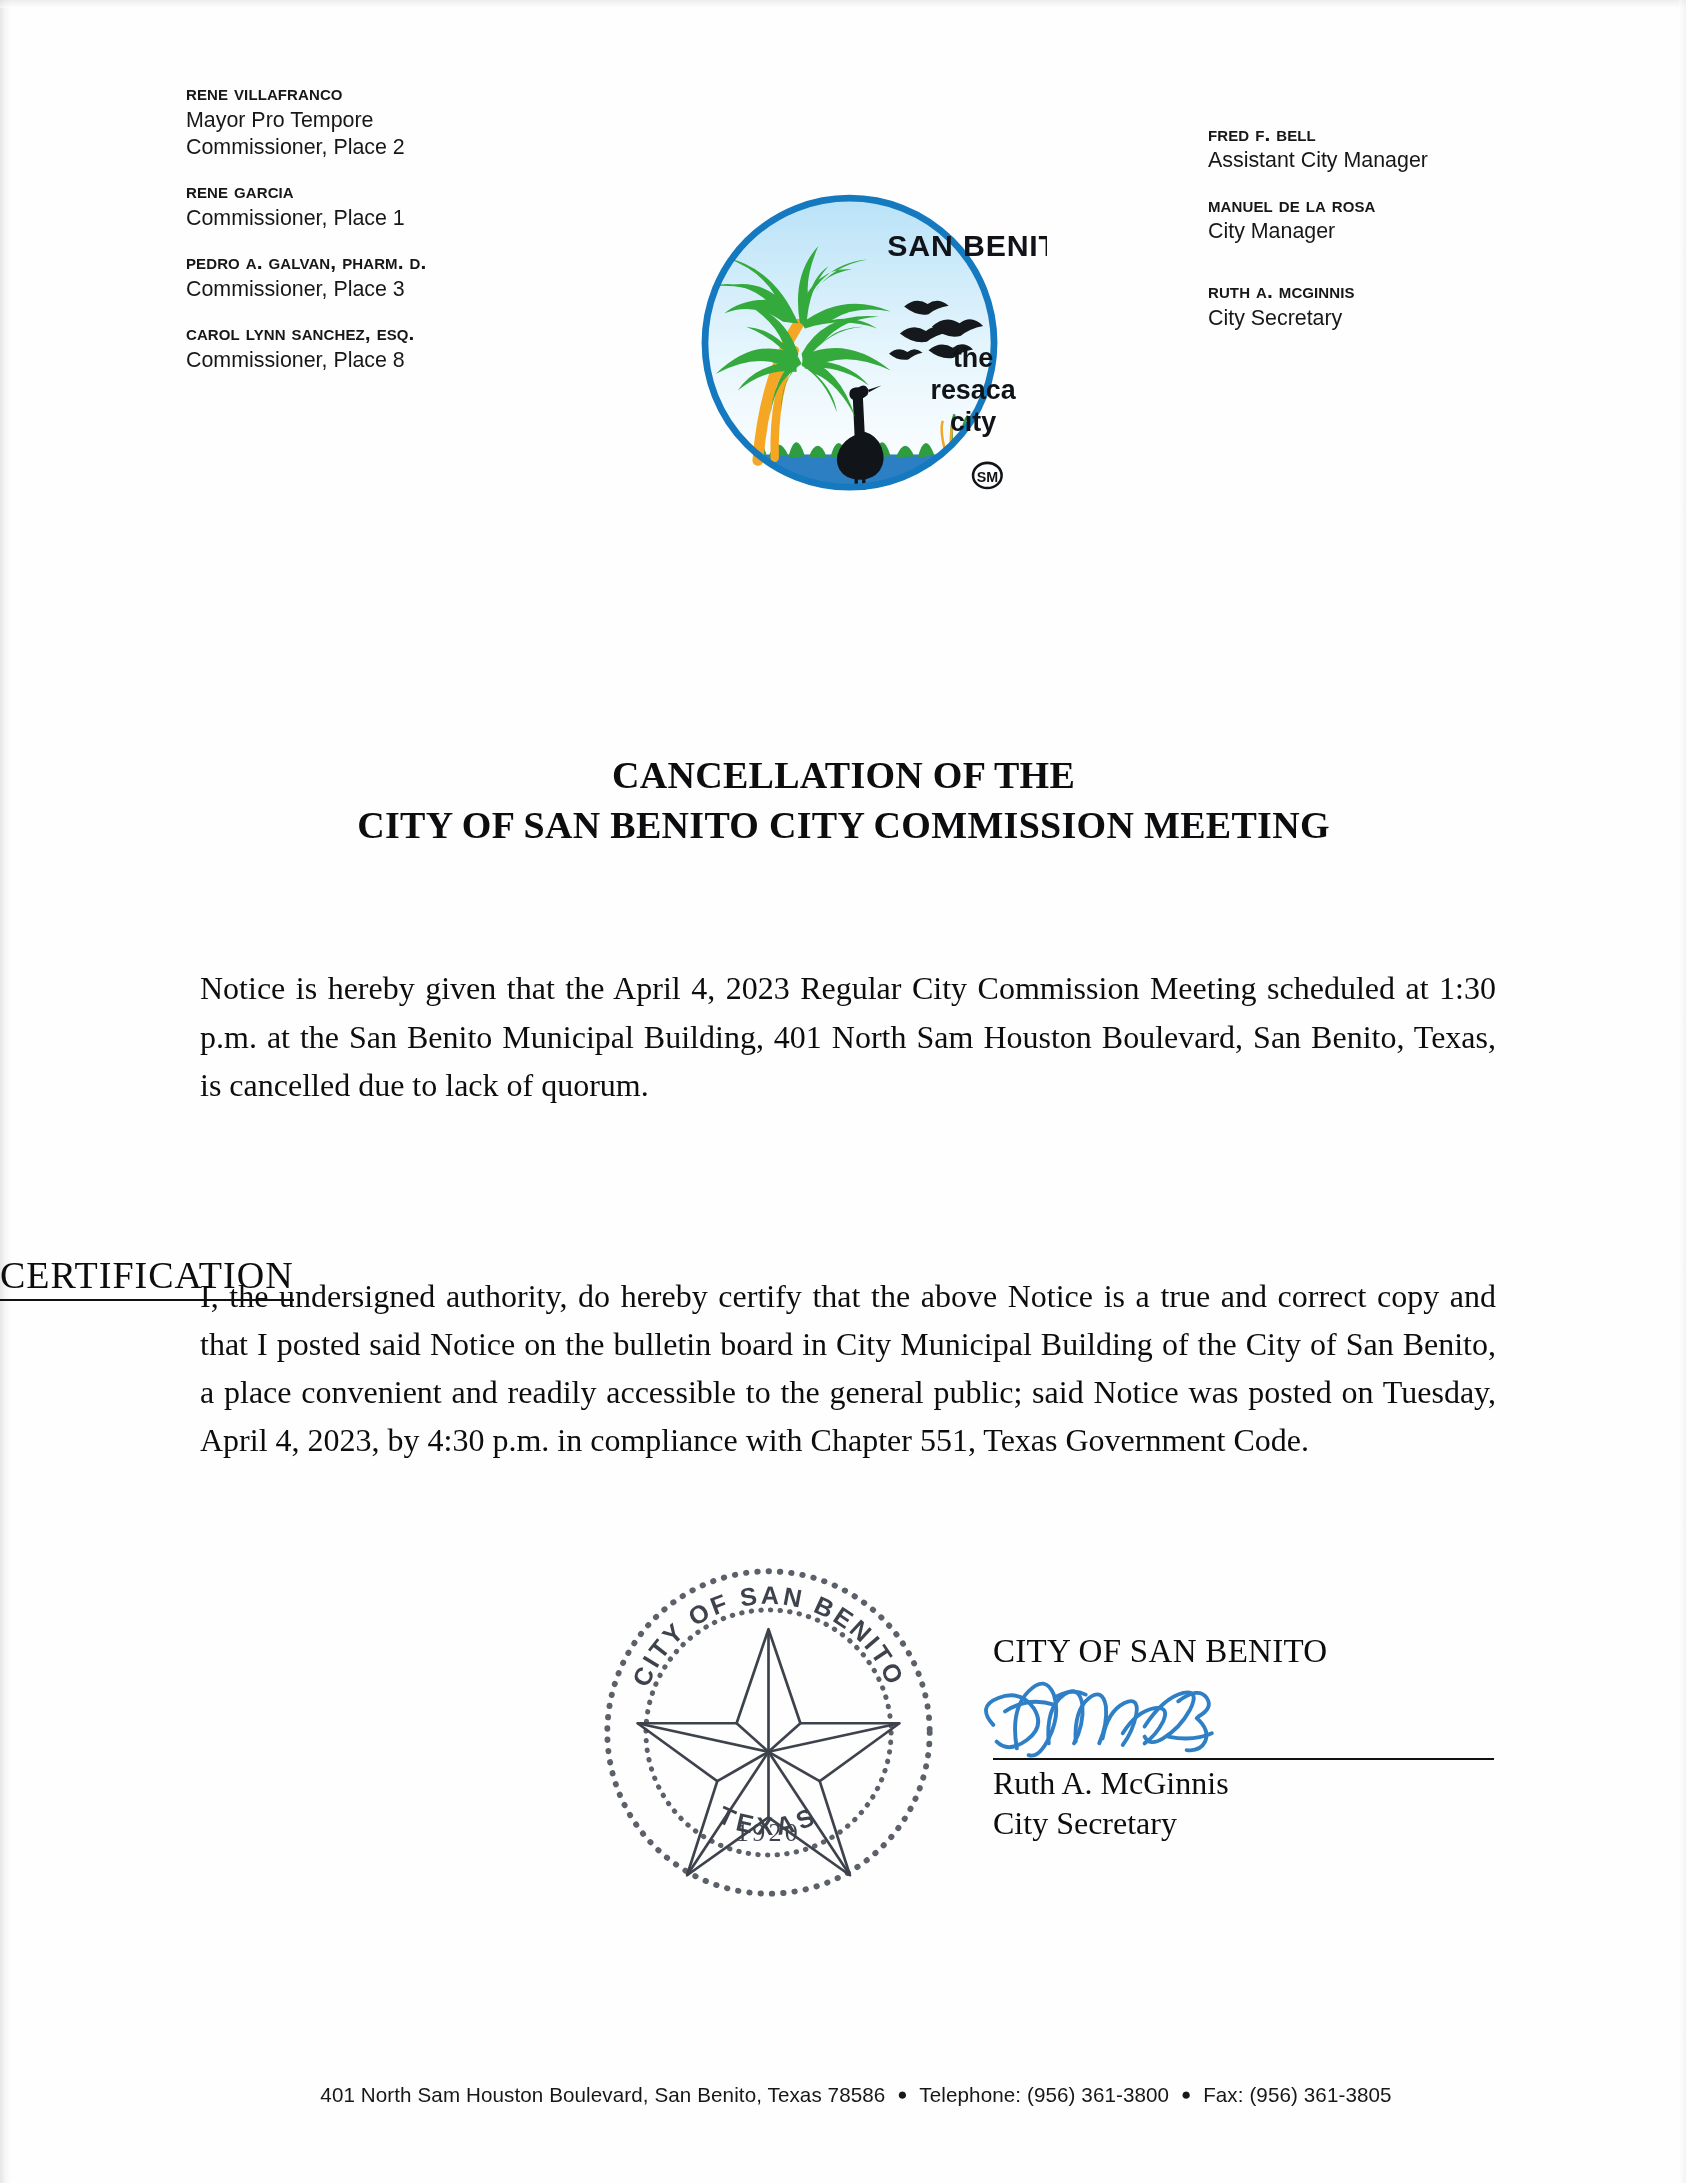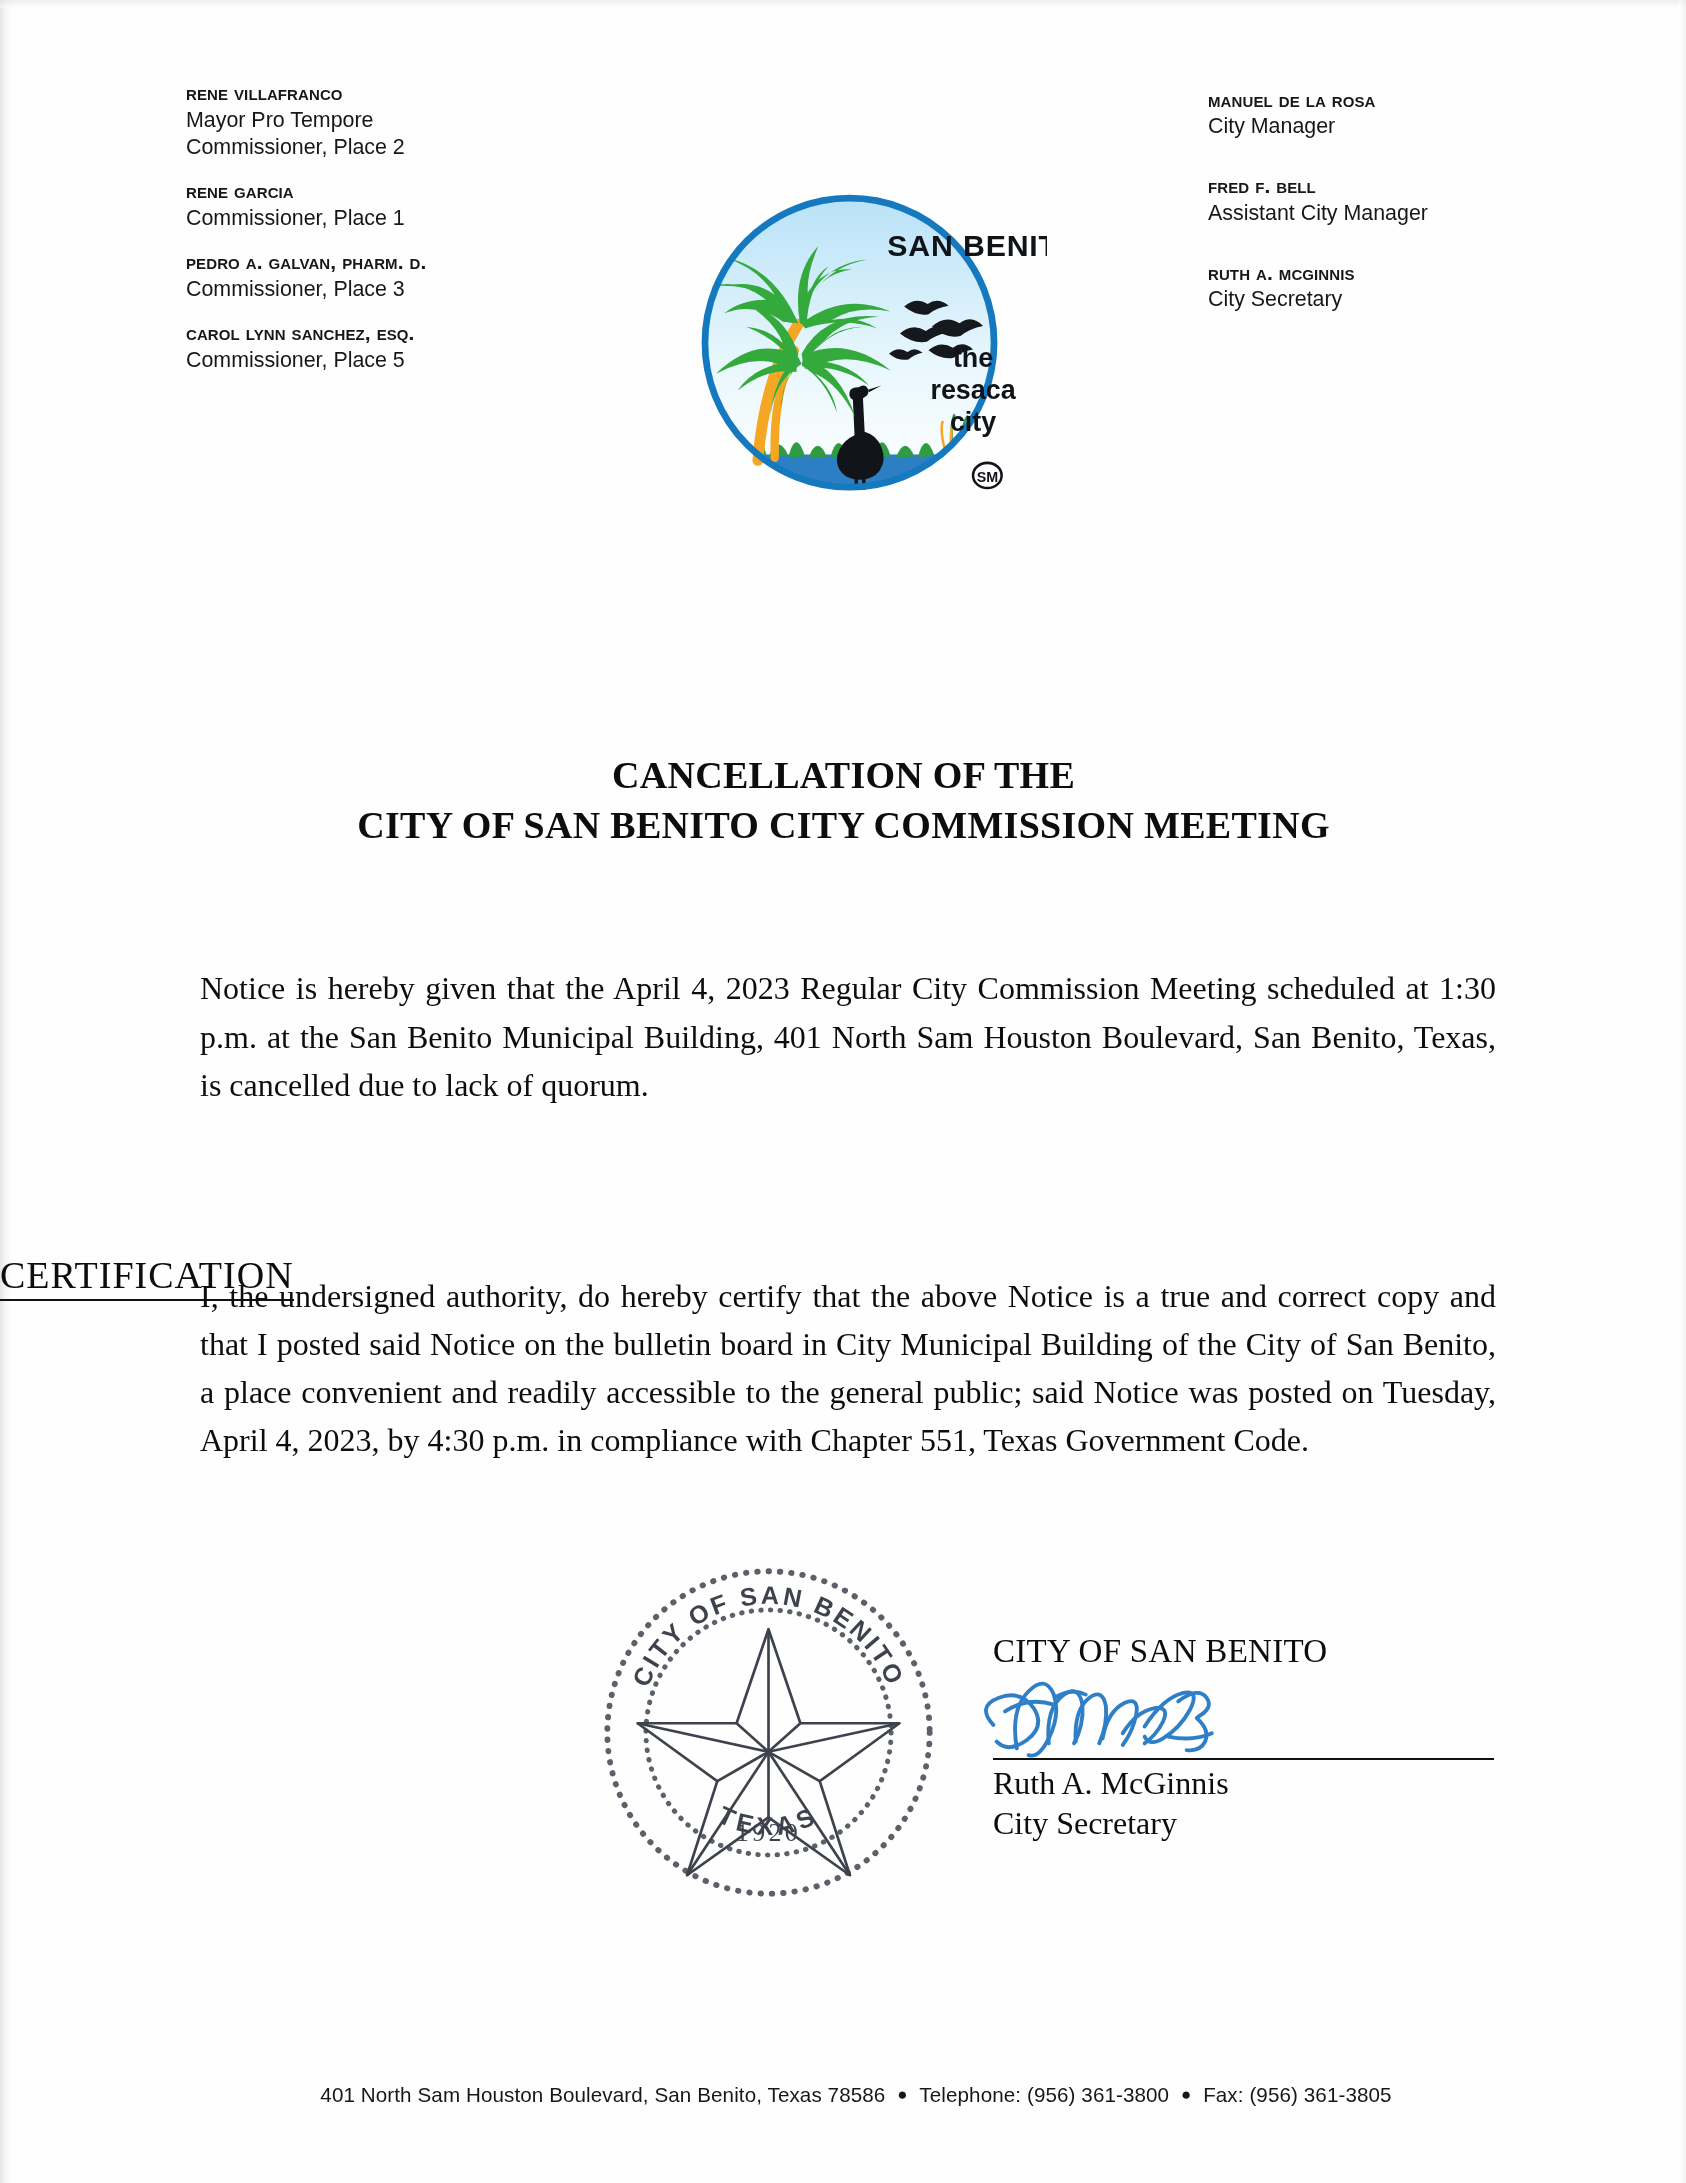--- a/index.html
+++ b/index.html
@@ -254,32 +254,32 @@
       <div class="official">
         <div class="official-name">Rene Garcia</div>
         <div class="official-title">Commissioner, Place 1</div>
       </div>
       <div class="official">
         <div class="official-name">Pedro A. Galvan, Pharm. D.</div>
         <div class="official-title">Commissioner, Place 3</div>
       </div>
       <div class="official">
         <div class="official-name">Carol Lynn Sanchez, Esq.</div>
-        <div class="official-title">Commissioner, Place 5</div>
+        <div class="official-title">Commissioner, Place 8</div>
       </div>
     </div>
 
     <div class="official-col right">
+      <div class="official" style="margin-top:34px;">
+        <div class="official-name">Fred F. Bell</div>
+        <div class="official-title">Assistant City Manager</div>
+      </div>
       <div class="official">
         <div class="official-name">Manuel De La Rosa</div>
         <div class="official-title">City Manager</div>
-      </div>
-      <div class="official" style="margin-top:34px;">
-        <div class="official-name">Fred F. Bell</div>
-        <div class="official-title">Assistant City Manager</div>
       </div>
       <div class="official" style="margin-top:34px;">
         <div class="official-name">Ruth A. McGinnis</div>
         <div class="official-title">City Secretary</div>
       </div>
     </div>
 
     <div class="logo-wrap">
       <svg viewBox="0 0 520 420" xmlns="http://www.w3.org/2000/svg">
         <defs>

